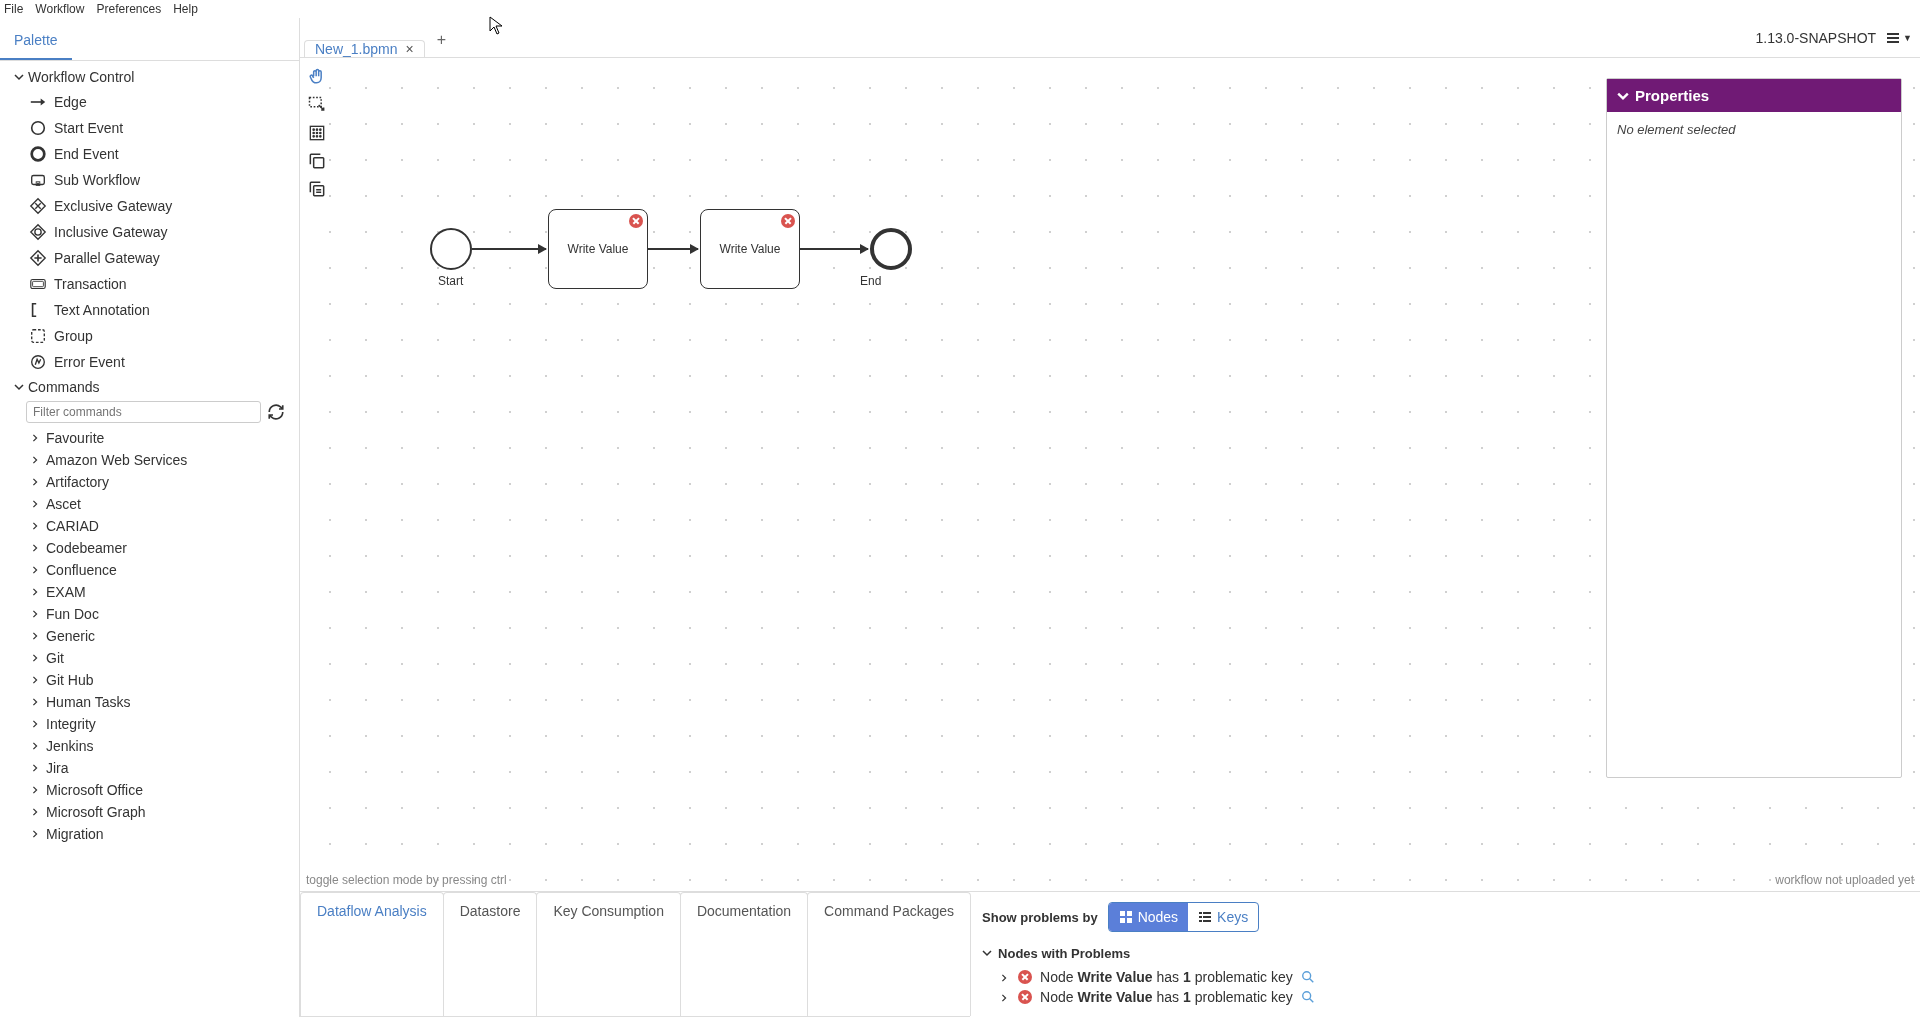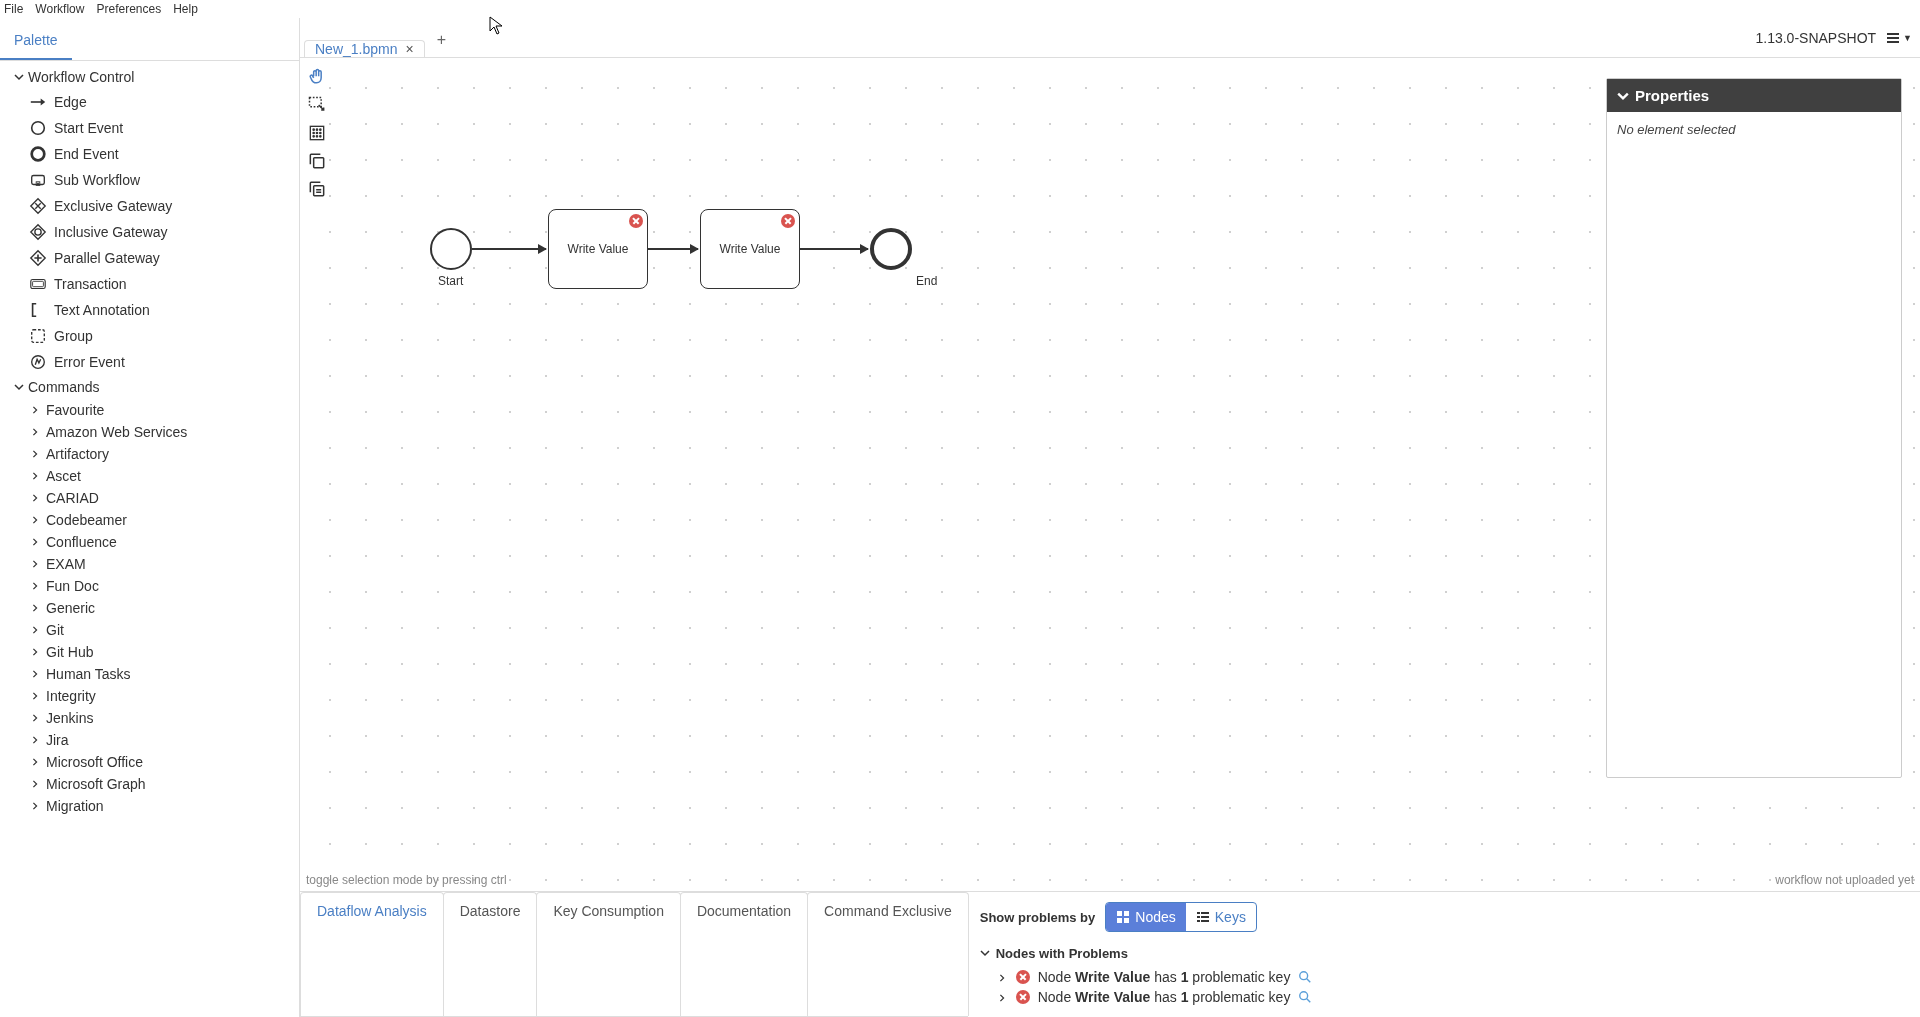--- a/index.html
+++ b/index.html
@@ -313,21 +313,21 @@
   position: absolute;
   top: 20px;
   right: 18px;
   width: 296px;
   border: 1px solid #ccc;
   border-radius: 2px;
   background: #fff;
   height: 700px;
 }
 .props-header {
-  background: #404040;
+  background: #701a75;
   color: #fff;
   font-weight: bold;
   padding: 8px 10px;
   display: flex;
   align-items: center;
   font-size: 15px;
 }
 .props-header .chev {
   margin-right: 6px;
   display: inline-flex;
@@ -563,20 +563,28 @@
           </div>
         </div>
 
       <div class="tree-header">
         <span class="tree-caret">
           <svg viewBox="0 0 10 10">
               <path d="M1 3 L5 7 L9 3" fill="none" stroke="#333" stroke-width="1.5"></path>
             </svg>
         </span>
         <span>Commands</span>
+      </div>
+      <div class="filter-row">
+        <input class="filter-input" placeholder="Filter commands" style="">
+        <span class="refresh-icon">
+          <svg viewBox="0 0 24 24" fill="none" stroke="#333" stroke-width="2.2">
+              <path d="M3 12a9 9 0 0 1 15-6.7L21 8M21 3v5h-5M21 12a9 9 0 0 1-15 6.7L3 16M3 21v-5h5"></path>
+            </svg>
+        </span>
       </div>
       <div id="cmd-groups">
           <div class="cmd-group">
             <span class="chev">
               <svg viewBox="0 0 10 10">
                 <path d="M3 1 L7 5 L3 9" fill="none" stroke="#333" stroke-width="1.5"></path>
               </svg>
             </span>
             <span>Favourite</span>
           </div>
@@ -816,21 +824,21 @@
             <span class="task-error"></span>
             <span>Write Value</span>
           </div>
 
           <div class="edge" style="top:190px;left:500px;width:68px">
             <div class="edge-line" style="width:68px"></div>
               <div class="edge-arrow"></div>
           </div>
 
           <div class="node-event node-end"></div>
-          <div class="node-label-bottom" style="top:216px;left:616px">End</div>
+          <div class="node-label-bottom" style="top:216px;left:560px">End</div>
         </div>
 
         <div class="props-panel">
           <div class="props-header">
             <span class="chev">
               <svg width="12" height="12" viewBox="0 0 10 10">
                   <path d="M1 3 L5 7 L9 3" fill="none" stroke="#fff" stroke-width="2"></path>
                 </svg>
             </span>
             <span>Properties</span>
@@ -842,21 +850,21 @@
         <div class="upload-status">workflow not uploaded yet</div>
       </div>
     </div>
 
     <div class="bottom-panel">
       <div class="bottom-tabs">
         <div class="btab active">Dataflow Analysis</div>
         <div class="btab">Datastore</div>
         <div class="btab">Key Consumption</div>
         <div class="btab">Documentation</div>
-        <div class="btab">Command Exclusive</div>
+        <div class="btab">Command Packages</div>
       </div>
       <div class="bottom-body">
         <div class="problems-toggle">
           <span class="label">Show problems by</span>
           <span class="seg-group">
             <span class="seg active">
               <span class="grid-ic">
                   <svg viewBox="0 0 14 14">
                     <rect x="1" y="1" width="5" height="5" fill="#fff"></rect>
                     <rect x="8" y="1" width="5" height="5" fill="#fff"></rect>

